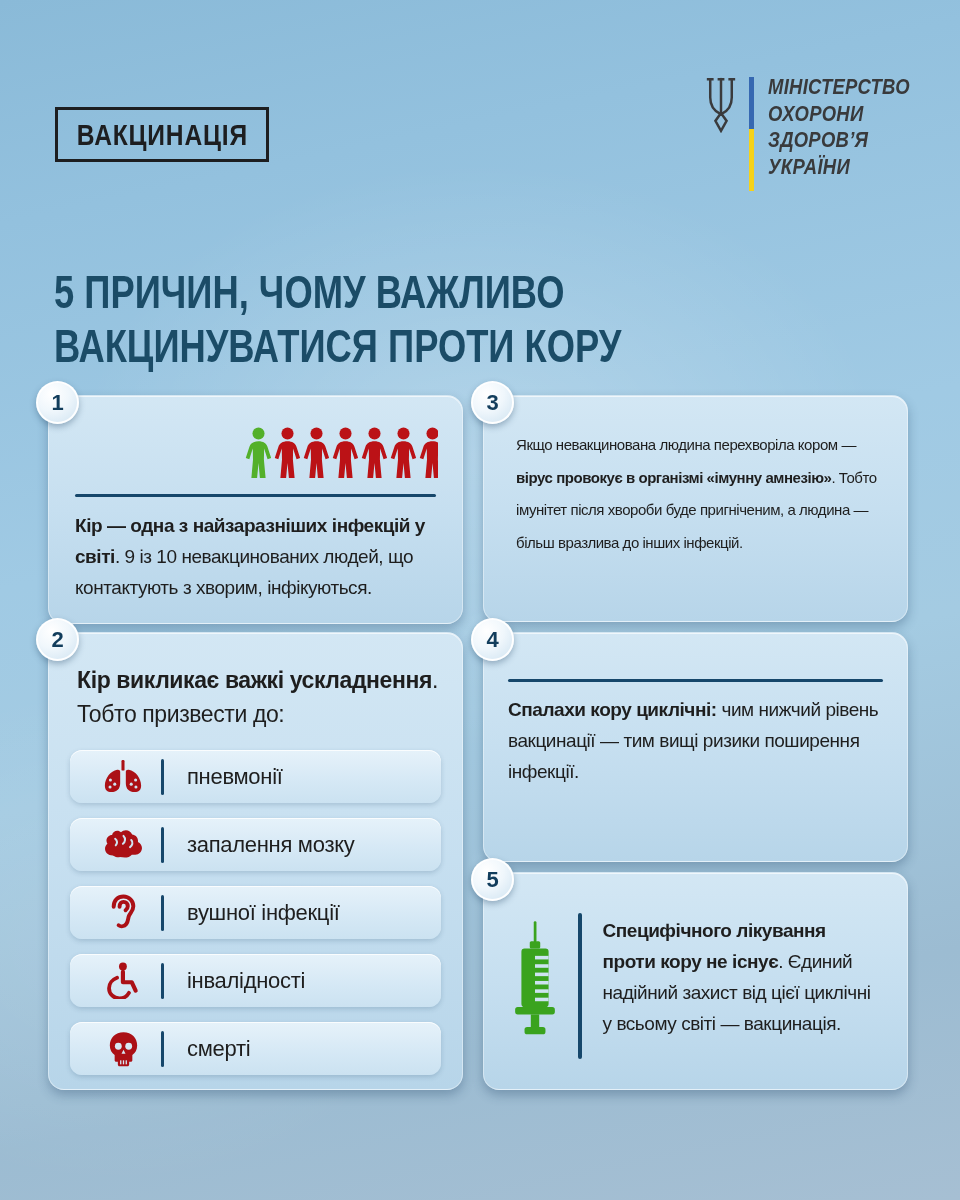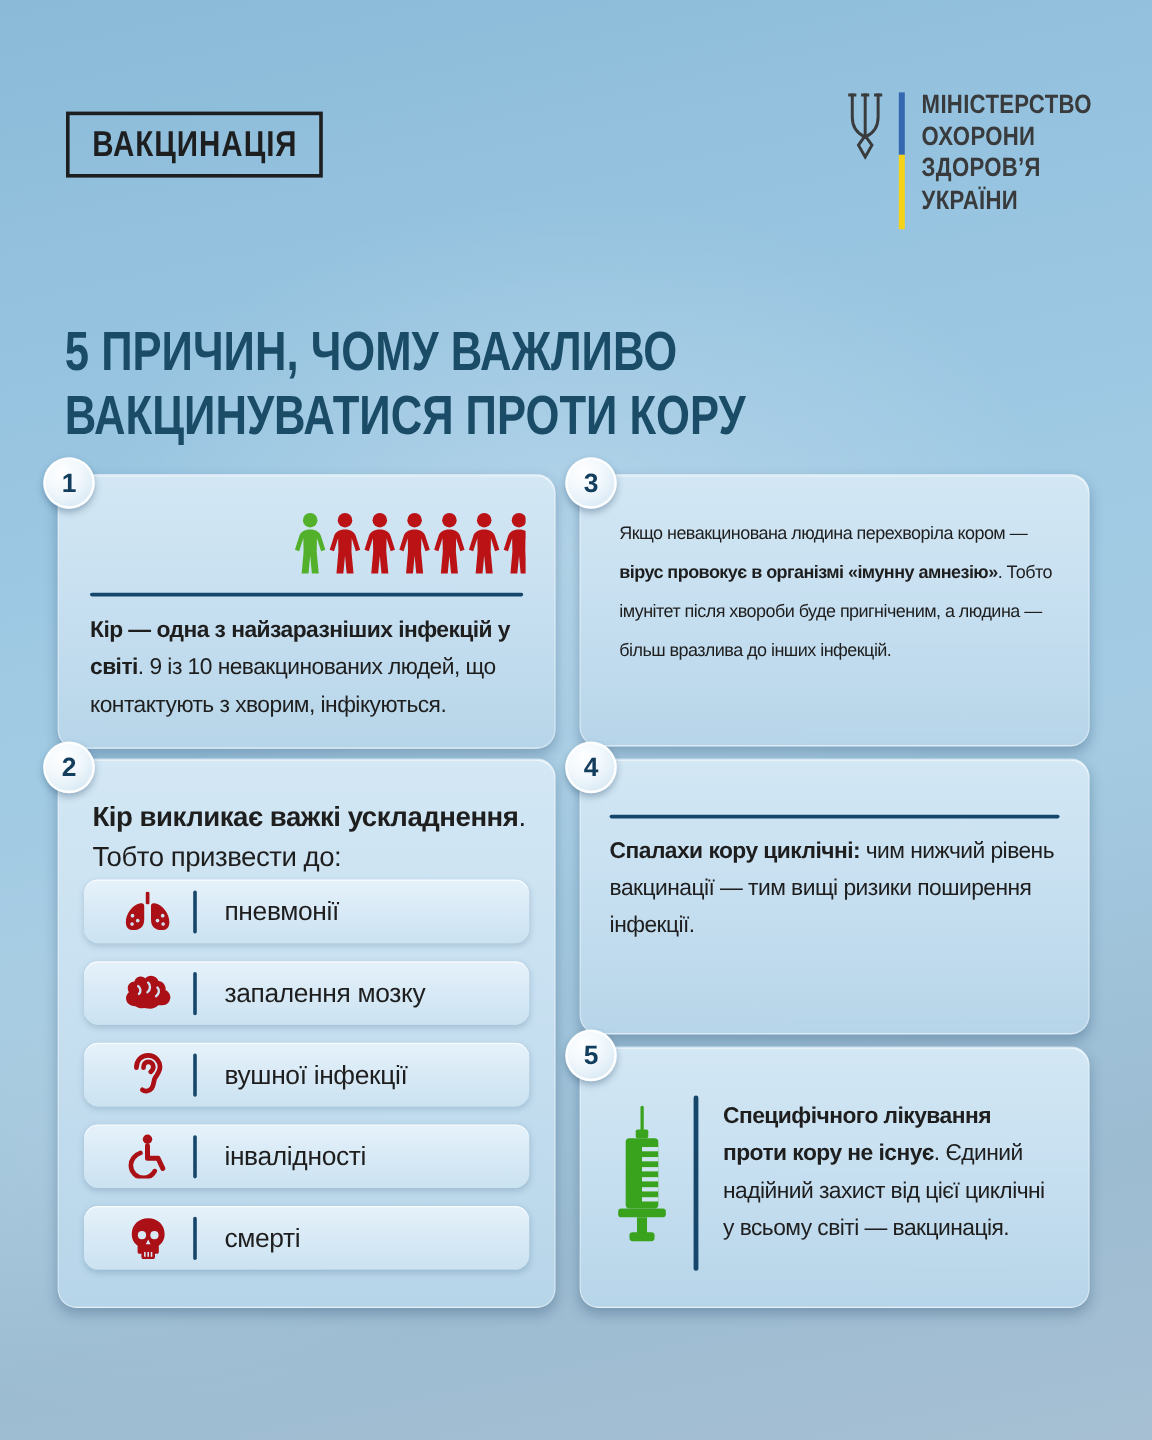--- a/index.html
+++ b/index.html
@@ -9,30 +9,30 @@
   .page{
     position:relative; width:960px; height:1200px; overflow:hidden;
     background:
       radial-gradient(ellipse 60% 35% at 50% 38%, rgba(255,255,255,.22), transparent 70%),
       radial-gradient(ellipse 50% 30% at 12% 78%, rgba(255,255,255,.10), transparent 70%),
       linear-gradient(168deg,#8abad8 0%,#93c1de 16%,#a0cae4 42%,#a4cbe2 58%,#9cbcd2 82%,#a6bfd3 100%);
   }
 
   
   .badge{
-    position:absolute; left:55px; top:93px; width:214px; height:55px;
+    position:absolute; left:55px; top:107px; width:214px; height:55px;
     border:3px solid #1d1e20; display:flex; align-items:center; justify-content:center;
   }
   .badge-text{
     font-weight:bold; font-size:30px; color:#1d1e20; letter-spacing:1px; white-space:nowrap;
     display:inline-block; transform:scaleX(.82);
   }
 
   
-  .logo{ position:absolute; left:702px; top:74px; display:flex; align-items:flex-start; }
+  .logo{ position:absolute; left:702px; top:74px; display:flex; align-items:flex-start;font-style:italic; }
   .trident{ margin-top:3px; }
   .flagbar{ width:5px; height:114px; margin-left:9px; margin-top:3px; }
   .fb-blue{ height:52px; background:#3668b1; }
   .fb-yellow{ height:62px; background:#f6d219; }
   .logo-text{
     margin-left:14px; font-weight:bold; color:#393a3c;
     font-size:22px; line-height:26.5px; letter-spacing:.3px; white-space:nowrap;
     transform:scaleX(.84); transform-origin:left top;
   }
 
@@ -61,21 +61,21 @@
   .rule{ height:3px; background:#16476b; border-radius:2px; }
   .vrule{ width:3px; background:#16476b; border-radius:2px; }
   .body{ color:#1e1e1e; font-size:19px; line-height:31px; letter-spacing:-.45px; }
   .body b{ font-weight:bold; }
 
   .card1{ left:48px; top:395px; width:415px; height:229px; padding:28px 26px 0; }
   .card1 .rule{ margin:16px 0 13px; }
 
   .card2{ left:48px; top:632px; width:415px; height:458px; padding:30px 21px 0; }
   .c2-head{ padding-left:7px; font-size:23px; line-height:34px; letter-spacing:-.4px; color:#1e1e1e; }
-  .c2-list{ margin-top:2px; }
+  .c2-list{ margin-top:19px; }
   .c2-row{
     height:53px; border-radius:12px; margin-bottom:15px;
     background:linear-gradient(180deg,#e6f2fa 0%,#d5e8f5 60%,#cbe2f1 100%);
     box-shadow:0 2px 5px rgba(45,80,112,.22), inset 0 1px 0 rgba(255,255,255,.8);
     display:flex; align-items:center; padding-left:30px;
   }
   .c2-ico{ width:46px; display:flex; align-items:center; justify-content:center; }
   .c2-row .vrule{ height:36px; margin-left:15px; }
   .c2-label{ margin-left:23px; font-size:22px; color:#1e1e1e; letter-spacing:-.3px; }
 

